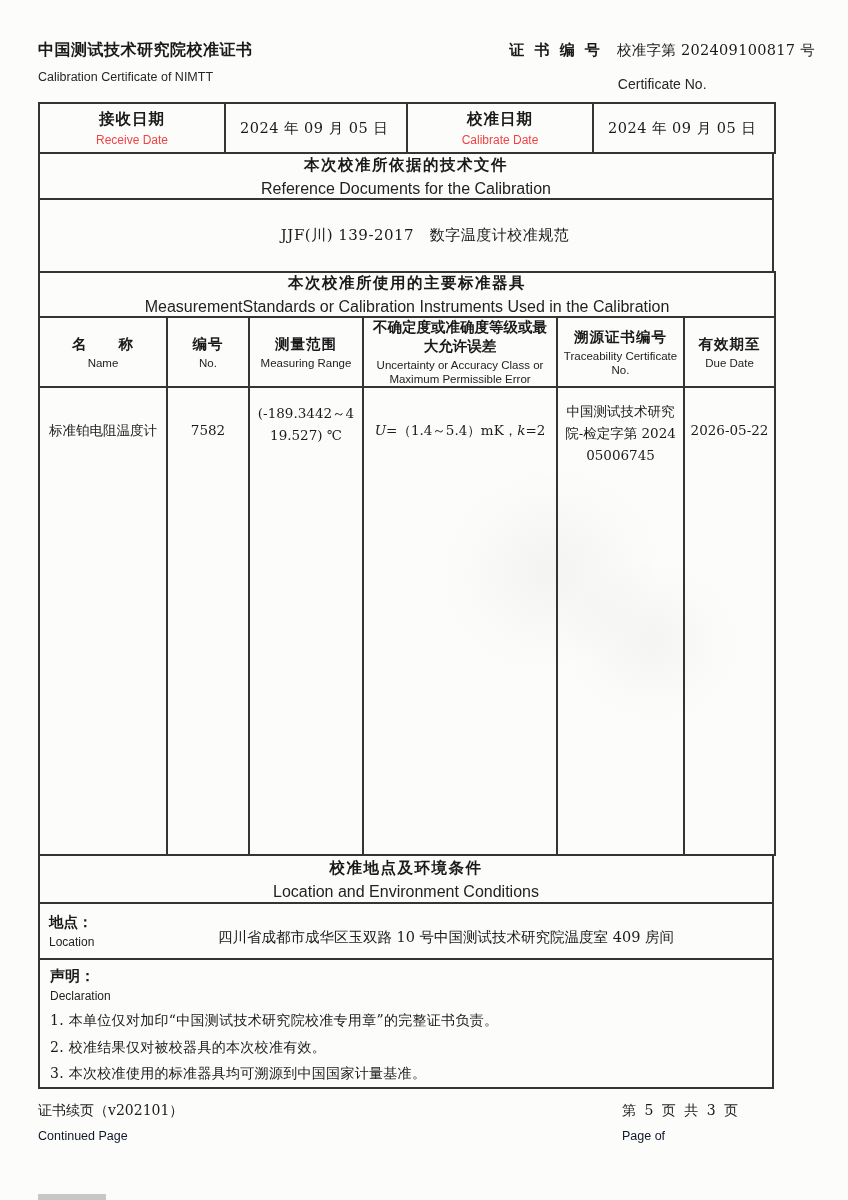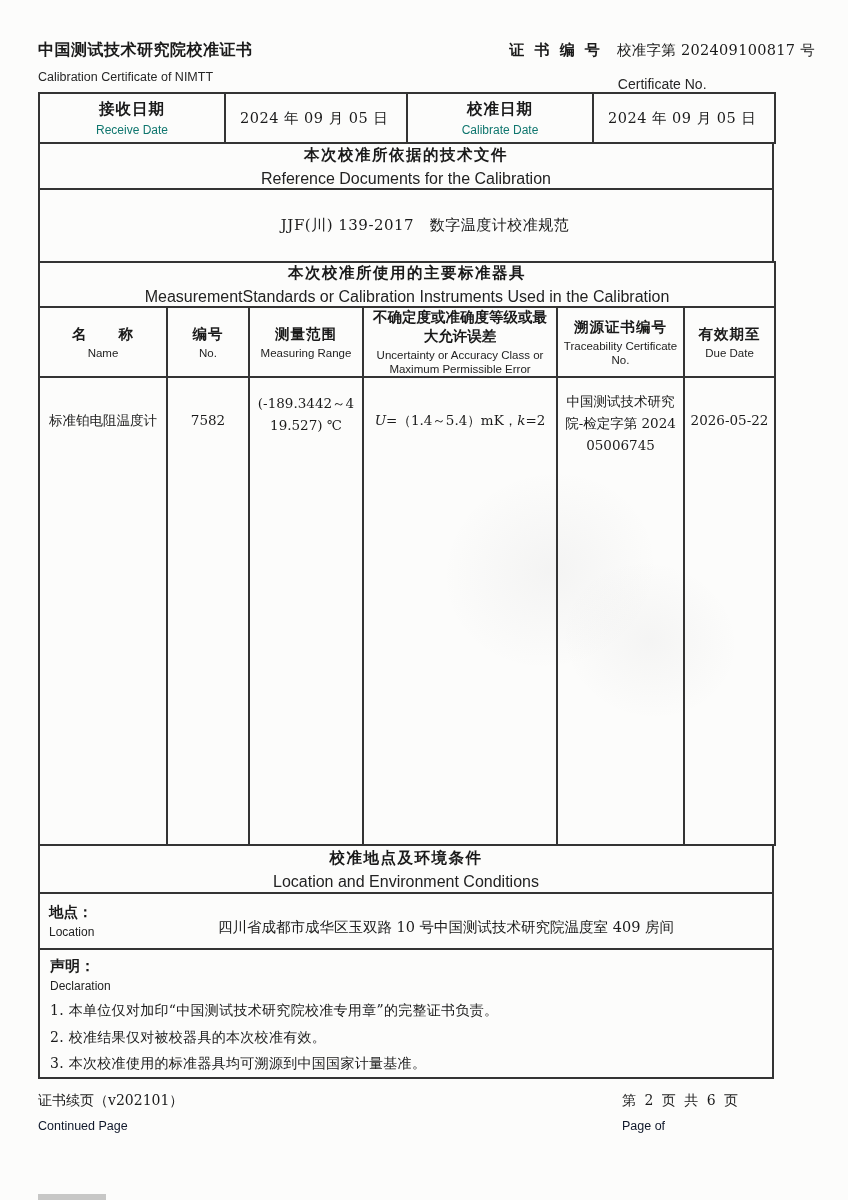--- a/index.html
+++ b/index.html
@@ -25,21 +25,21 @@
   .cert-label { font-size: 15px; font-weight: bold; letter-spacing: 3px; white-space: pre; }
   .cert-value { font-size: 14.5px; margin-left: 14px; letter-spacing: 0.3px; }
   .cert-en { font-size: 14px; margin-top: 16px; color: #262626; text-align: center; }
 
   
   table { border-collapse: collapse; table-layout: fixed; width: 736px; }
   table + table, .tbl-next { margin-top: -2px; }
   td { border: 2px solid #343434; text-align: center; vertical-align: middle; overflow: hidden; }
 
   .lbl-cn { font-size: 15.5px; font-weight: bold; letter-spacing: 1px; }
-  .lbl-en { font-size: 12px; margin-top: 3px; color: #0f766e; font-weight: normal; }
+  .lbl-en { font-size: 12px; margin-top: 3px; color: #ef4444; font-weight: normal; }
 
   .sec-cn { font-size: 15.5px; font-weight: bold; letter-spacing: 1.5px; }
   .sec-en { font-size: 16px; margin-top: 4px; color: #222; }
 
   .date-val { text-align: left; padding-left: 14px; font-size: 14.5px; letter-spacing: 0.5px; }
 
   .ref-doc { font-size: 15px; letter-spacing: 0.5px; margin-left: 38px; }
 
   .colh-cn { font-size: 14.5px; font-weight: bold; letter-spacing: 1px; line-height: 19px; padding: 0 2px; }
   .colh-cn.tight { letter-spacing: 0; }
@@ -99,21 +99,21 @@
     </div>
     <div class="hdr-right">
       <div class="hdr-right-top">
         <span class="cert-label">证 书 编 号</span>
         <span class="cert-value song">校准字第 202409100817 号</span>
       </div>
       <div class="cert-en">Certificate No.</div>
     </div>
   </div>
 
-  <table style="margin-top:0;padding-left:48px;">
+  <table style="margin-top:10px;padding-left:48px;">
     <colgroup>
         <col style="width:186px">
         <col style="width:182px">
         <col style="width:186px">
         <col style="width:182px">
       </colgroup>
     <tbody>
         <tr style="height:50px;">
       <td>
         <div class="lbl-cn">接收日期</div>
@@ -228,21 +228,21 @@
     </tr>
   </tbody>
     </table>
 
   <div class="footer">
     <div class="f-left">
       <div class="f-cn song">证书续页（v202101）</div>
       <div class="f-en">Continued Page</div>
     </div>
     <div class="f-right">
-      <div class="f-cn song">第 2 页 共 6 页</div>
+      <div class="f-cn song">第 5 页 共 3 页</div>
       <div class="f-en">Page of</div>
     </div>
   </div>
 
 </div>
 
 <div class="smudge smudge-1"></div>
 <div class="smudge smudge-2"></div>
 <div class="bottom-bar"></div>
 

